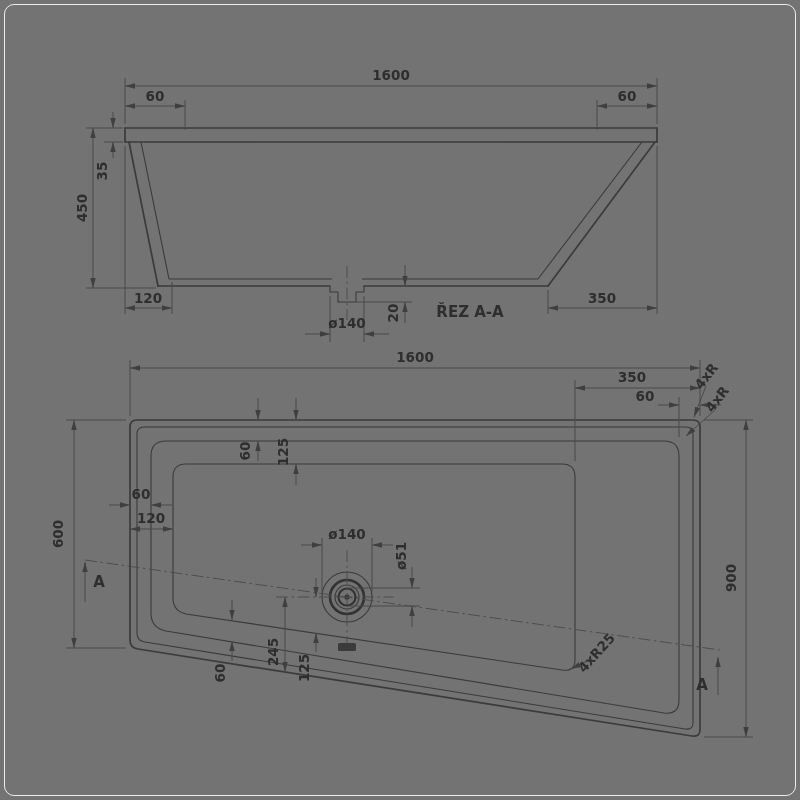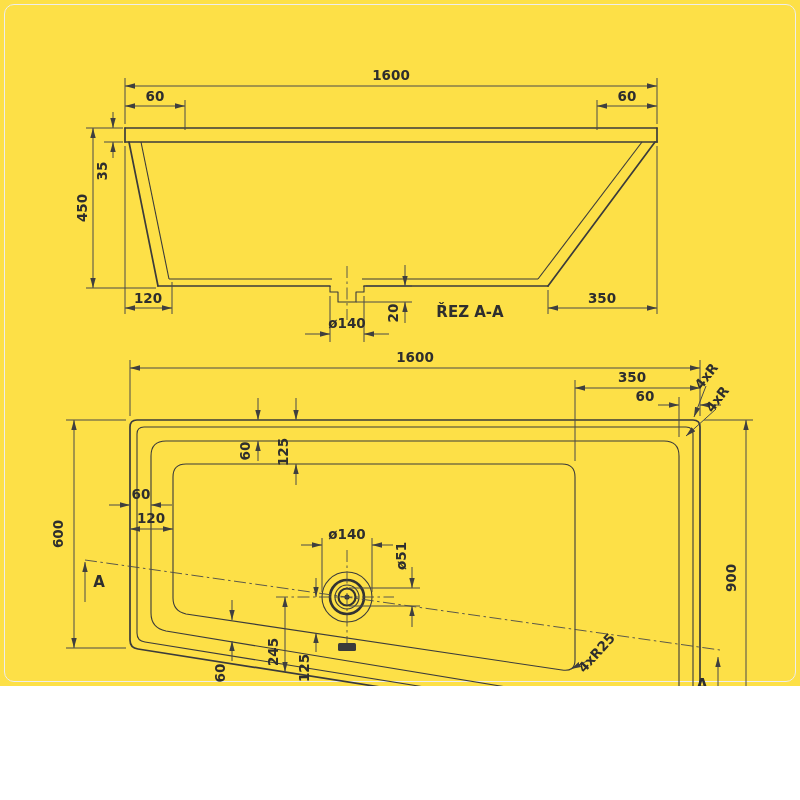--- a/index.html
+++ b/index.html
@@ -1,16 +1,16 @@
 <!DOCTYPE html>
 <html><head>
 <meta charset="utf-8">
 <style>
   html,body{margin:0;padding:0;background:#fff;width:800px;height:800px;}
-  .stage{position:relative;width:800px;height:686px;background:#fde047;overflow:hidden;}
+  .stage{position:relative;width:800px;height:800px;background:#737373;overflow:hidden;}
   .frame{position:absolute;inset:4px;border:1px solid #ededed;border-radius:10px;pointer-events:none;}
   svg{position:absolute;left:0;top:0;}
   svg text{font-family:"DejaVu Sans", "Liberation Sans", sans-serif;font-size:13.5px;font-weight:bold;fill:#2e2e2e;}
   text.big{font-size:15px;}
   .ol{fill:none;stroke:#3b3b3b;stroke-width:1.7;stroke-linejoin:round;stroke-linecap:round;}
   .il{fill:none;stroke:#3b3b3b;stroke-width:1.1;stroke-linejoin:round;}
   .dl{fill:none;stroke:#4a4a4a;stroke-width:1;}
   .cl{fill:none;stroke:#4a4a4a;stroke-width:0.9;stroke-dasharray:12 3.5 2.5 3.5;}
   .dk{fill:none;stroke:#333;}
 </style>

